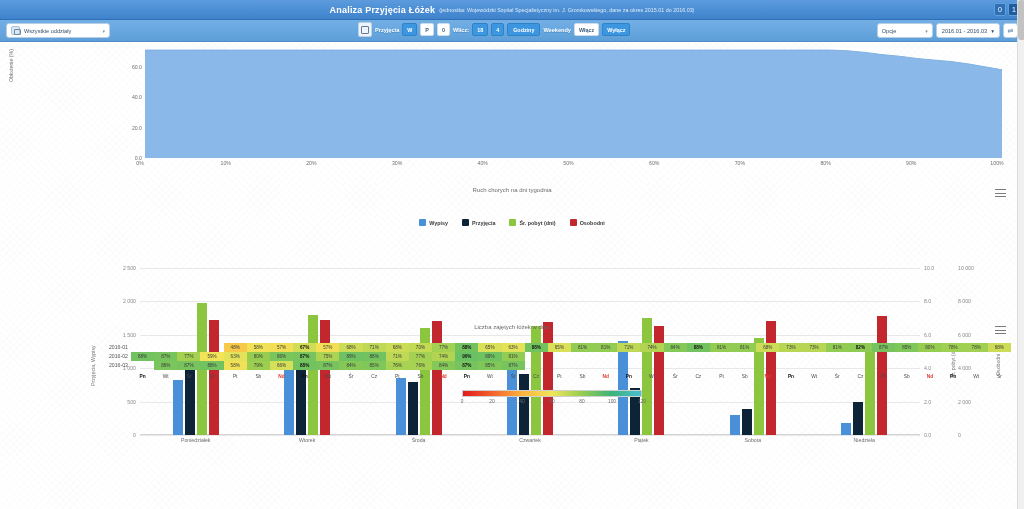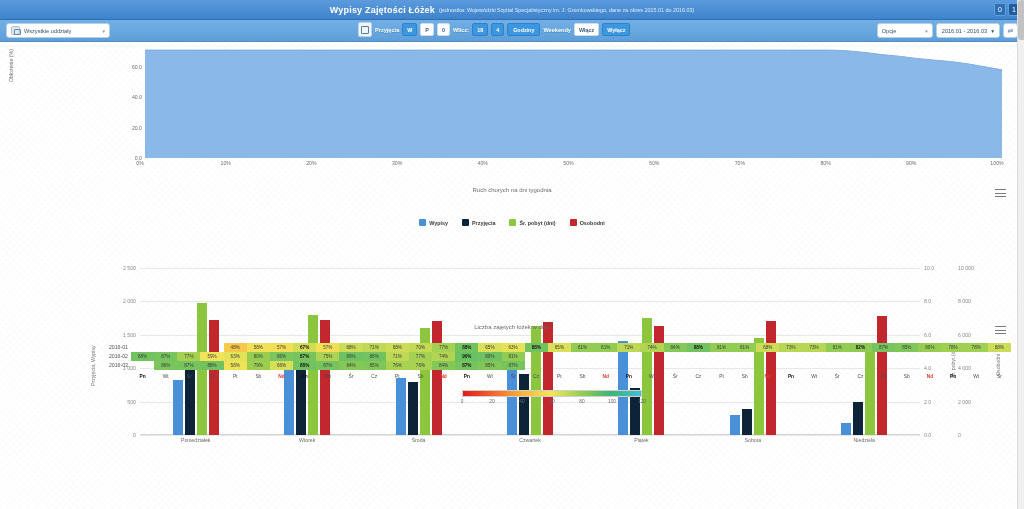--- a/index.html
+++ b/index.html
@@ -162,21 +162,21 @@
     position:absolute; right:0; top:0; width:7px; height:509px; background:#f0f0f0; border-left:1px solid #dcdcdc;
   }
   .scrollbar-thumb { position:absolute; top:0; left:0; width:7px; height:40px; background:#c2c2c2; border-radius:3px; }
 </style>
 </head>
 <body>
 
 <div id="app">
 
   <div class="titlebar">
-    <span class="title-text">Wypisy Zajętości Łóżek</span>
+    <span class="title-text">Analiza Przyjęcia Łóżek</span>
     <span class="title-sub">(jednostka: Wojewódzki Szpital Specjalistyczny im. J. Gromkowskiego, dane za okres 2015.01 do 2016.03)</span>
     <div class="win-btns">
       <div class="win-btn">0</div>
       <div class="win-btn active">1</div>
     </div>
   </div>
 
   <div class="toolbar">
 
     <div class="tb-left">

